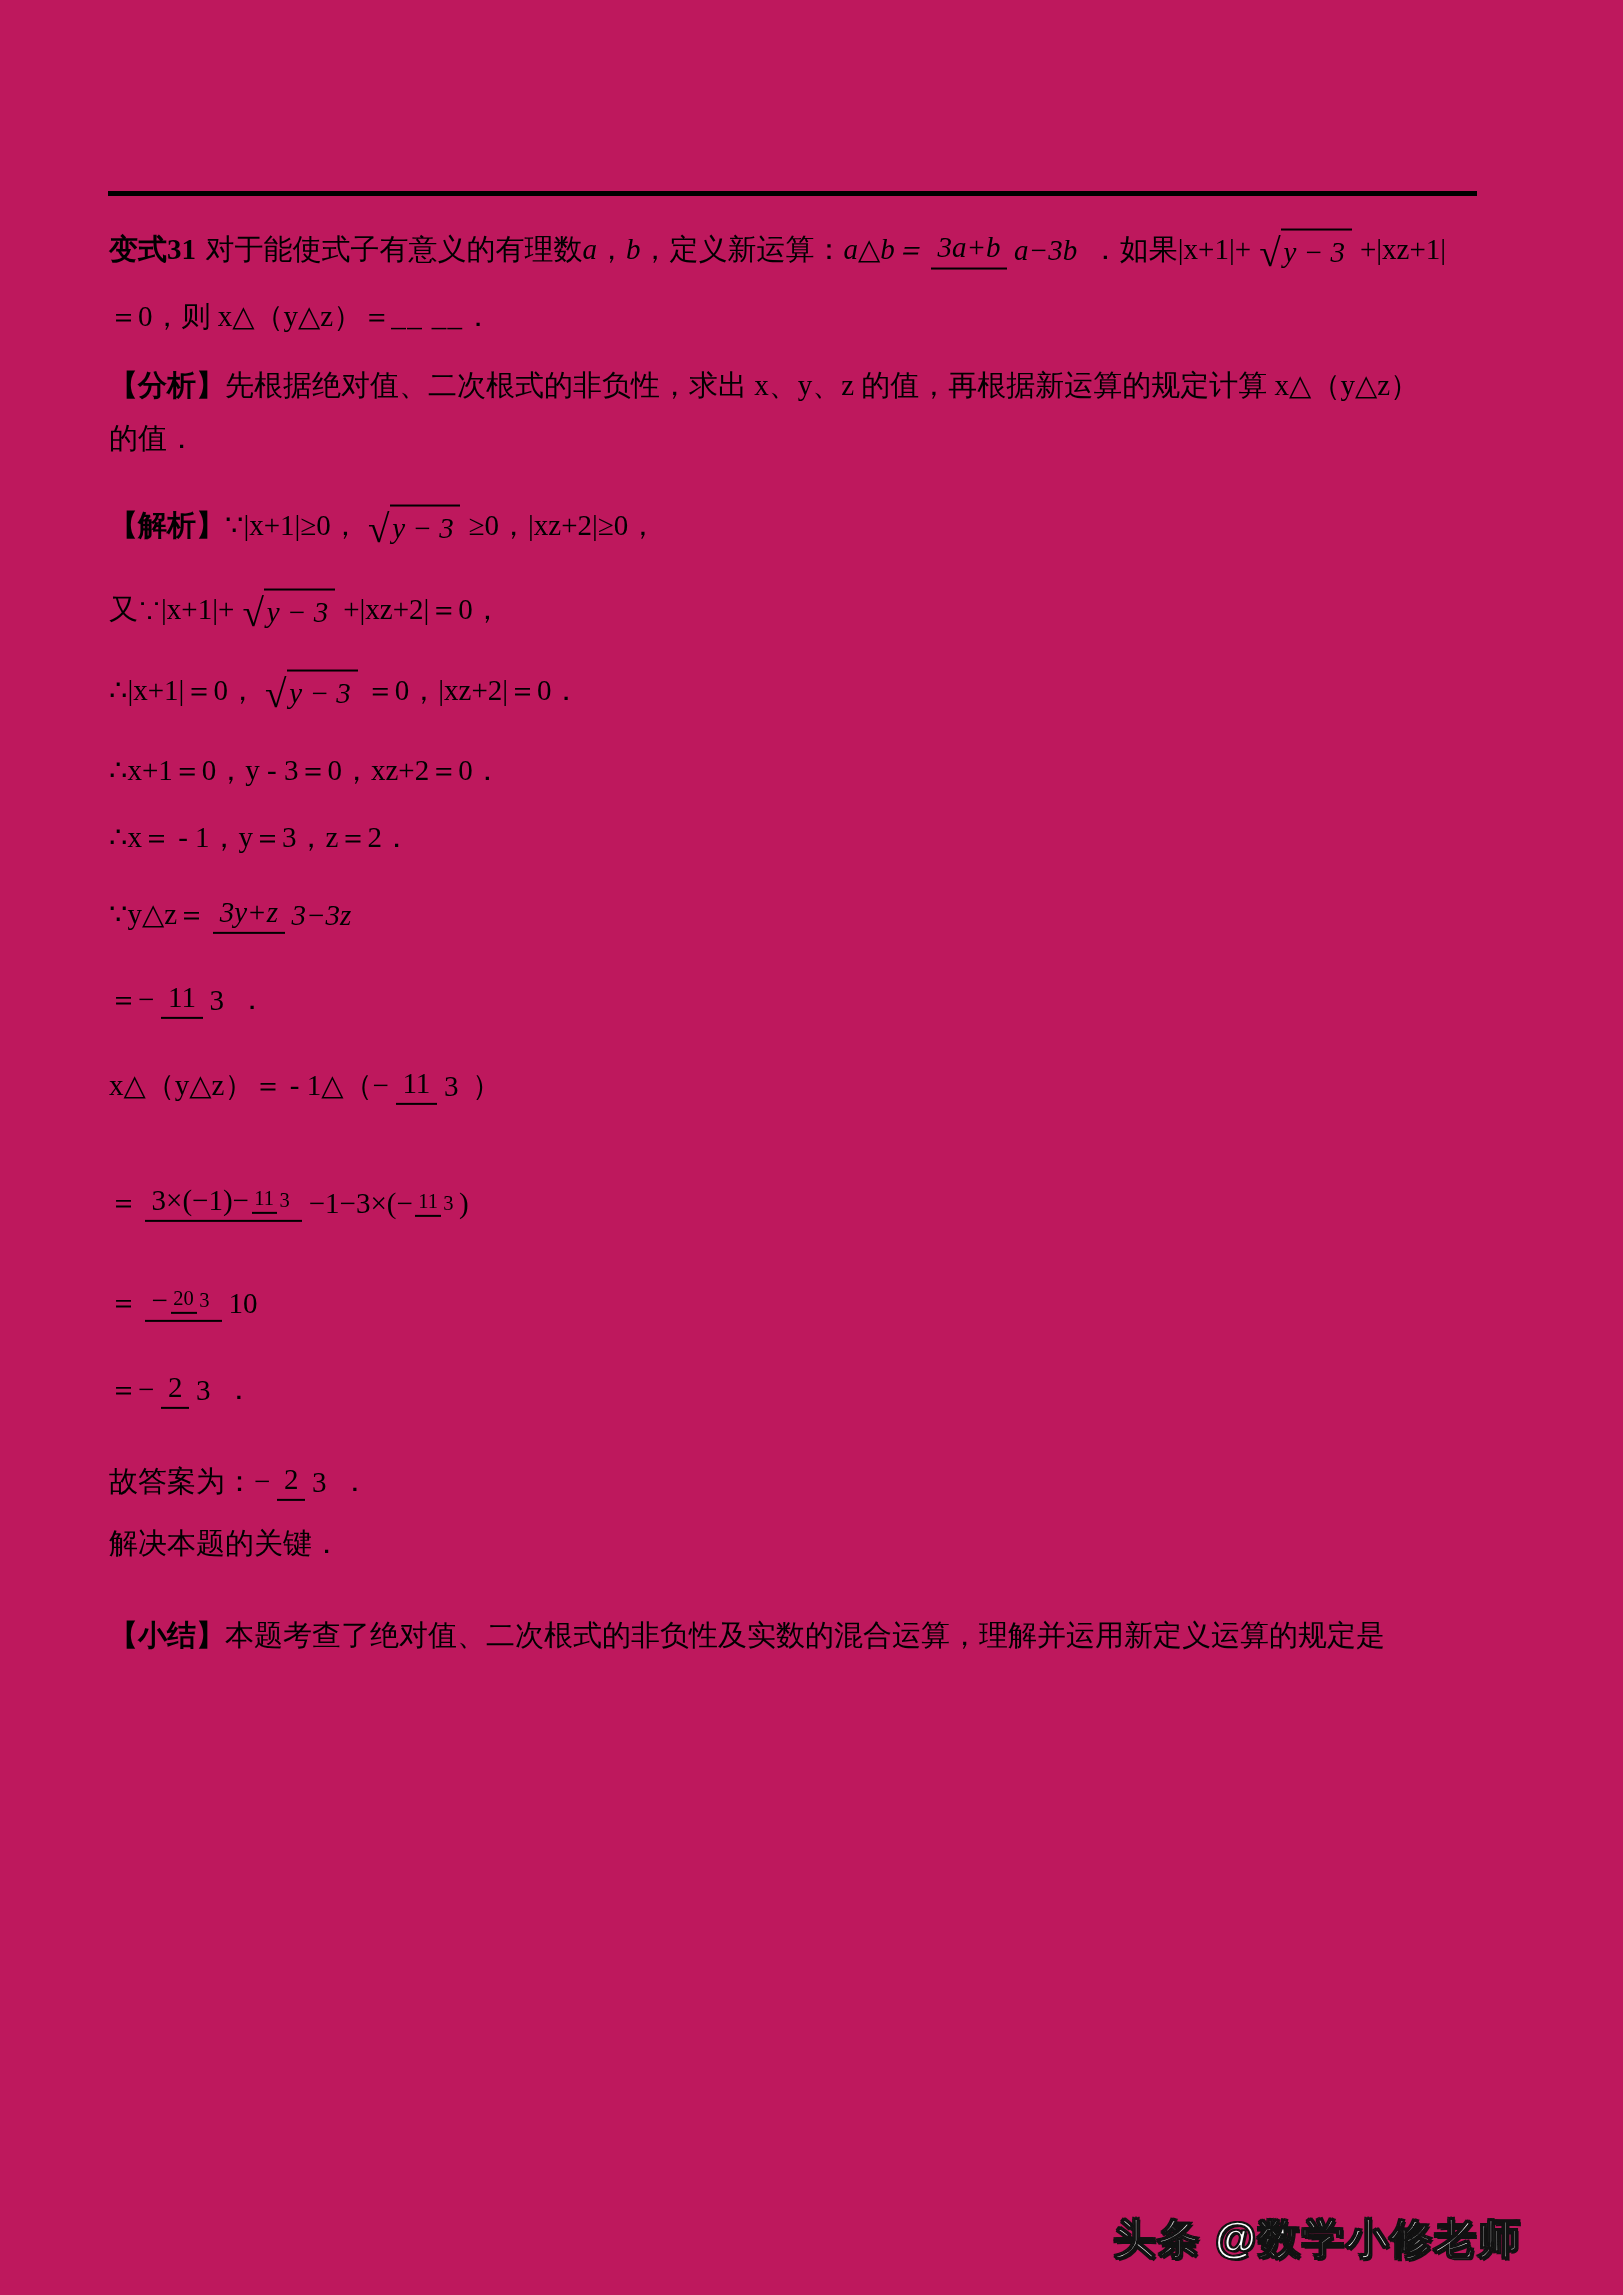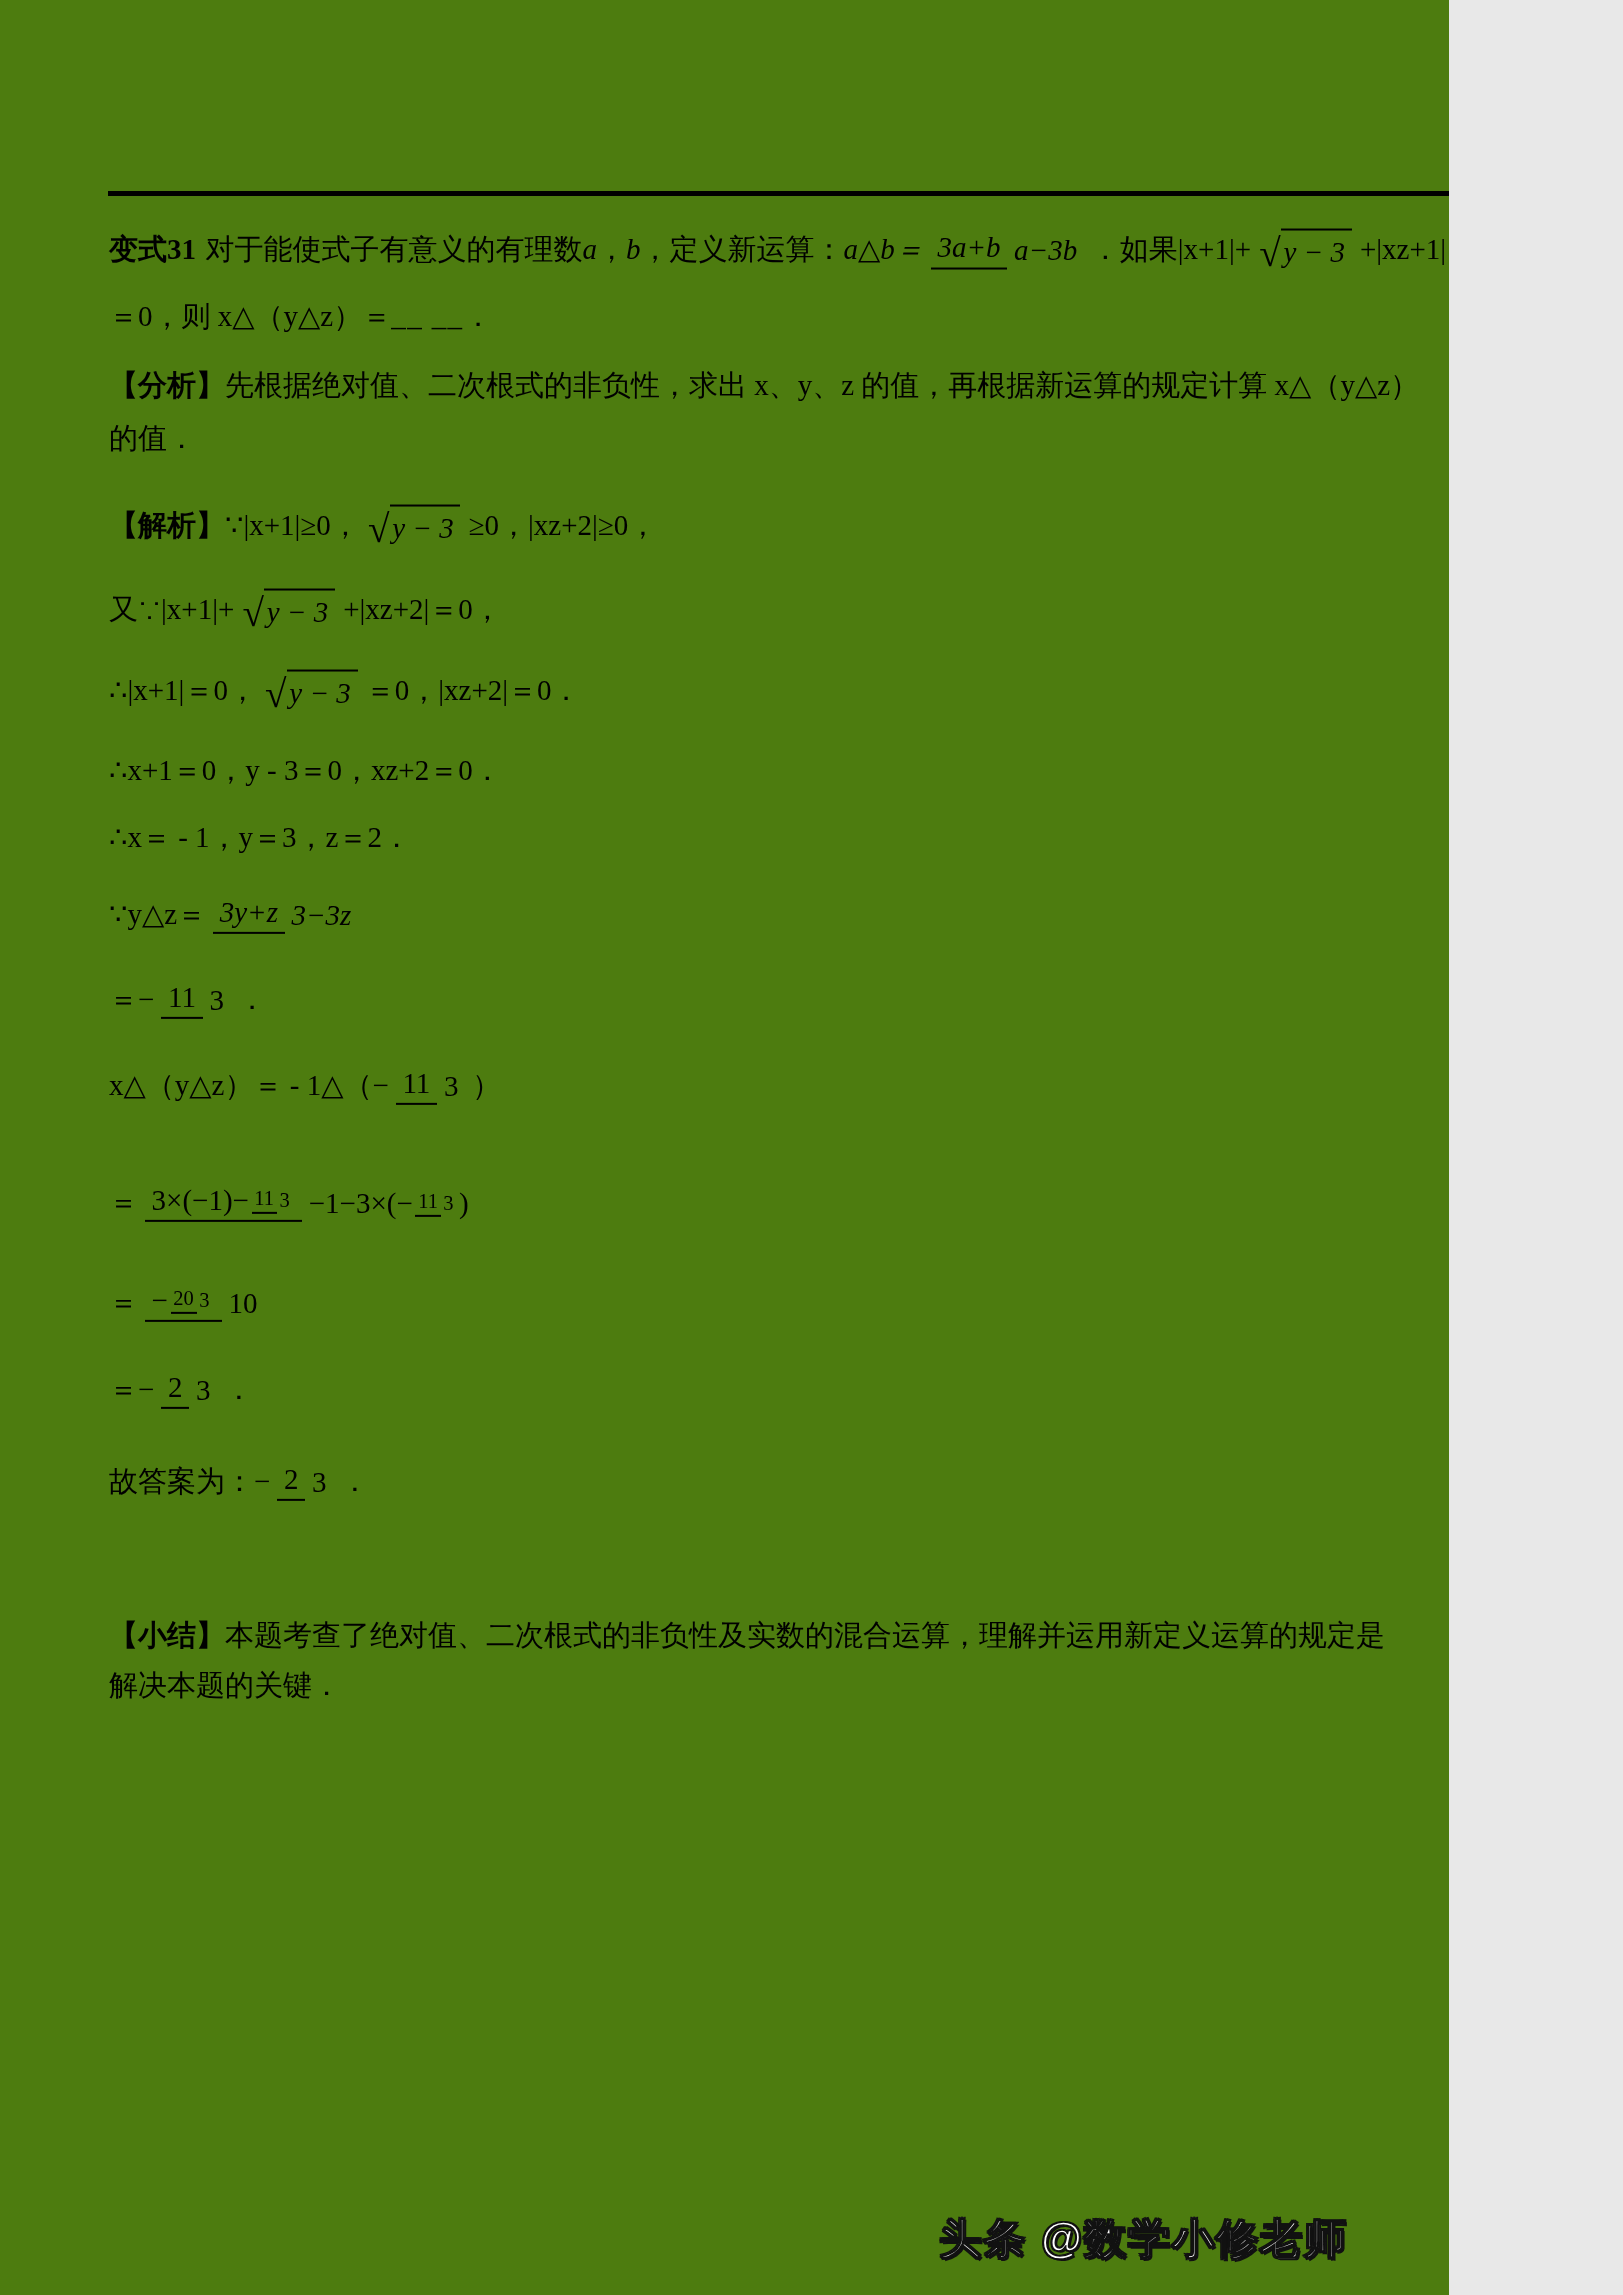--- a/index.html
+++ b/index.html
@@ -1,20 +1,20 @@
 <!DOCTYPE html>
 <html style="font-size:11px"><head>
 <meta charset="utf-8">
 <style>
   html, body { margin:0; padding:0; background:#e8e8e8; }
   .page {
     position: relative;
-    width: 1449px;
+    width: 1623px;
     height: 2295px;
-    background: #4d7c0f;
+    background: #be185d;
     font-family: "Liberation Serif", "DejaVu Serif", serif;
     color: #000000;
     overflow: hidden;
   }
   .rule {
     position: absolute;
     left: 108px;
     top: 191px;
     width: 1369px;
     height: 4.8px;
@@ -233,20 +233,20 @@
       <span class="num">2</span>
       <span class="den">3</span>
     </span>
     <span>．</span>
   </div>
 
   <div class="line" style="top:1635px">
     <span class="bold">【小结】</span>
     <span>本题考查了绝对值、二次根式的非负性及实数的混合运算，理解并运用新定义运算的规定是</span>
   </div>
-  <div class="line" style="top:1685px">
+  <div class="line" style="top:1543px">
     <span>解决本题的关键．</span>
   </div>
 
   <div class="watermark">头条 @数学小修老师</div>
 
 </div>
 
 
 </body></html>

